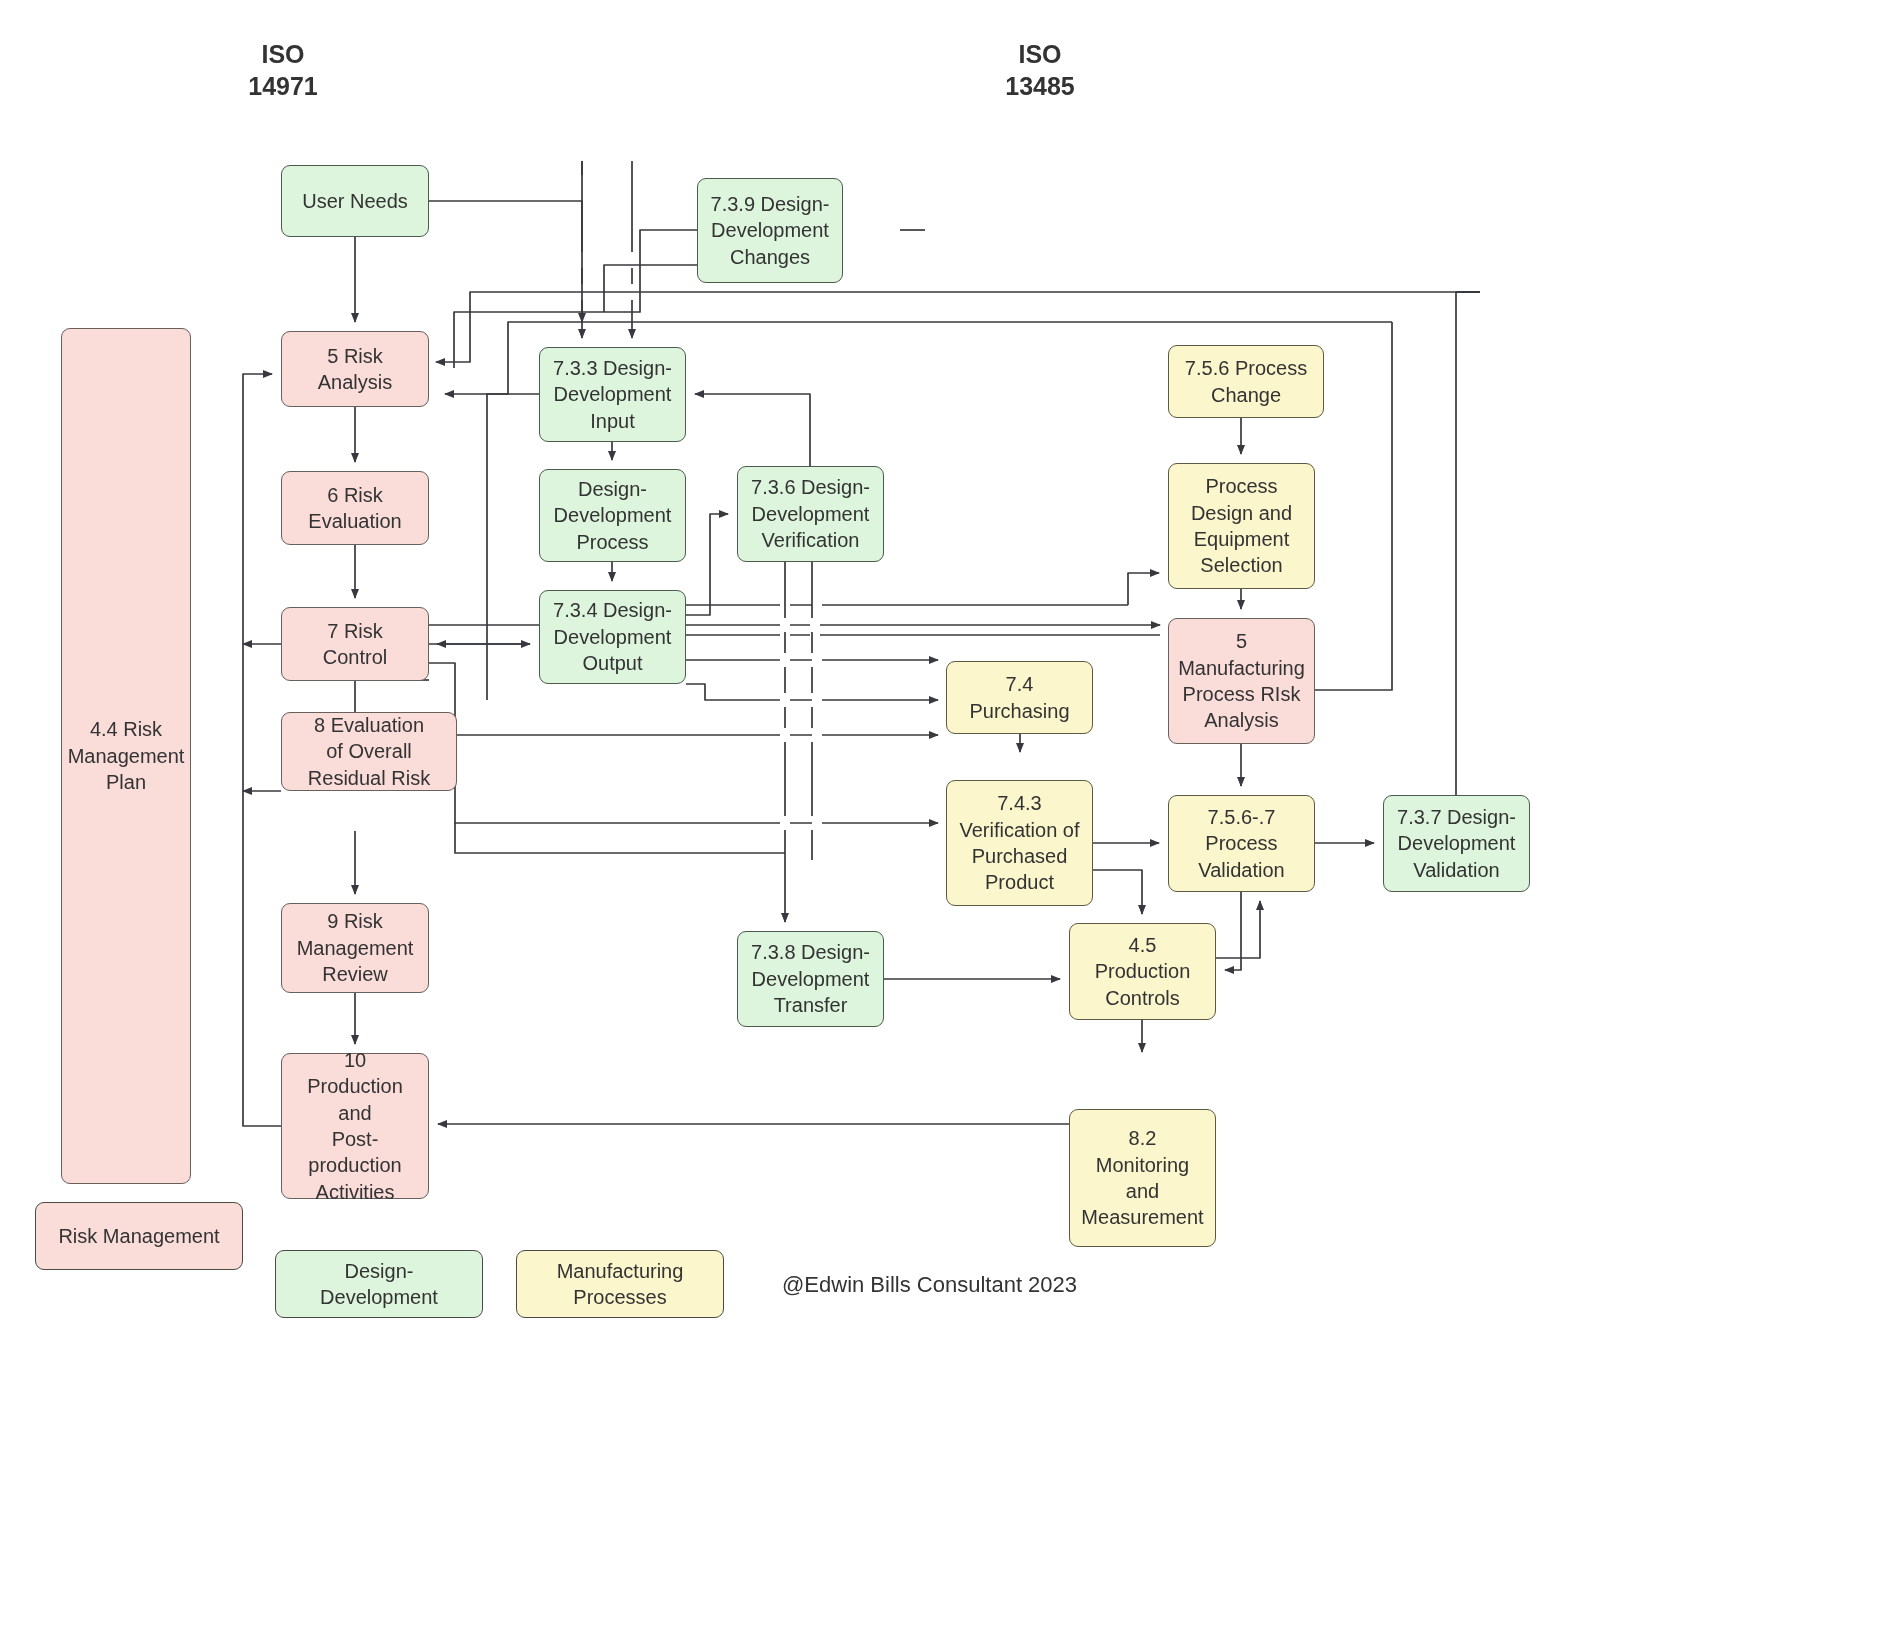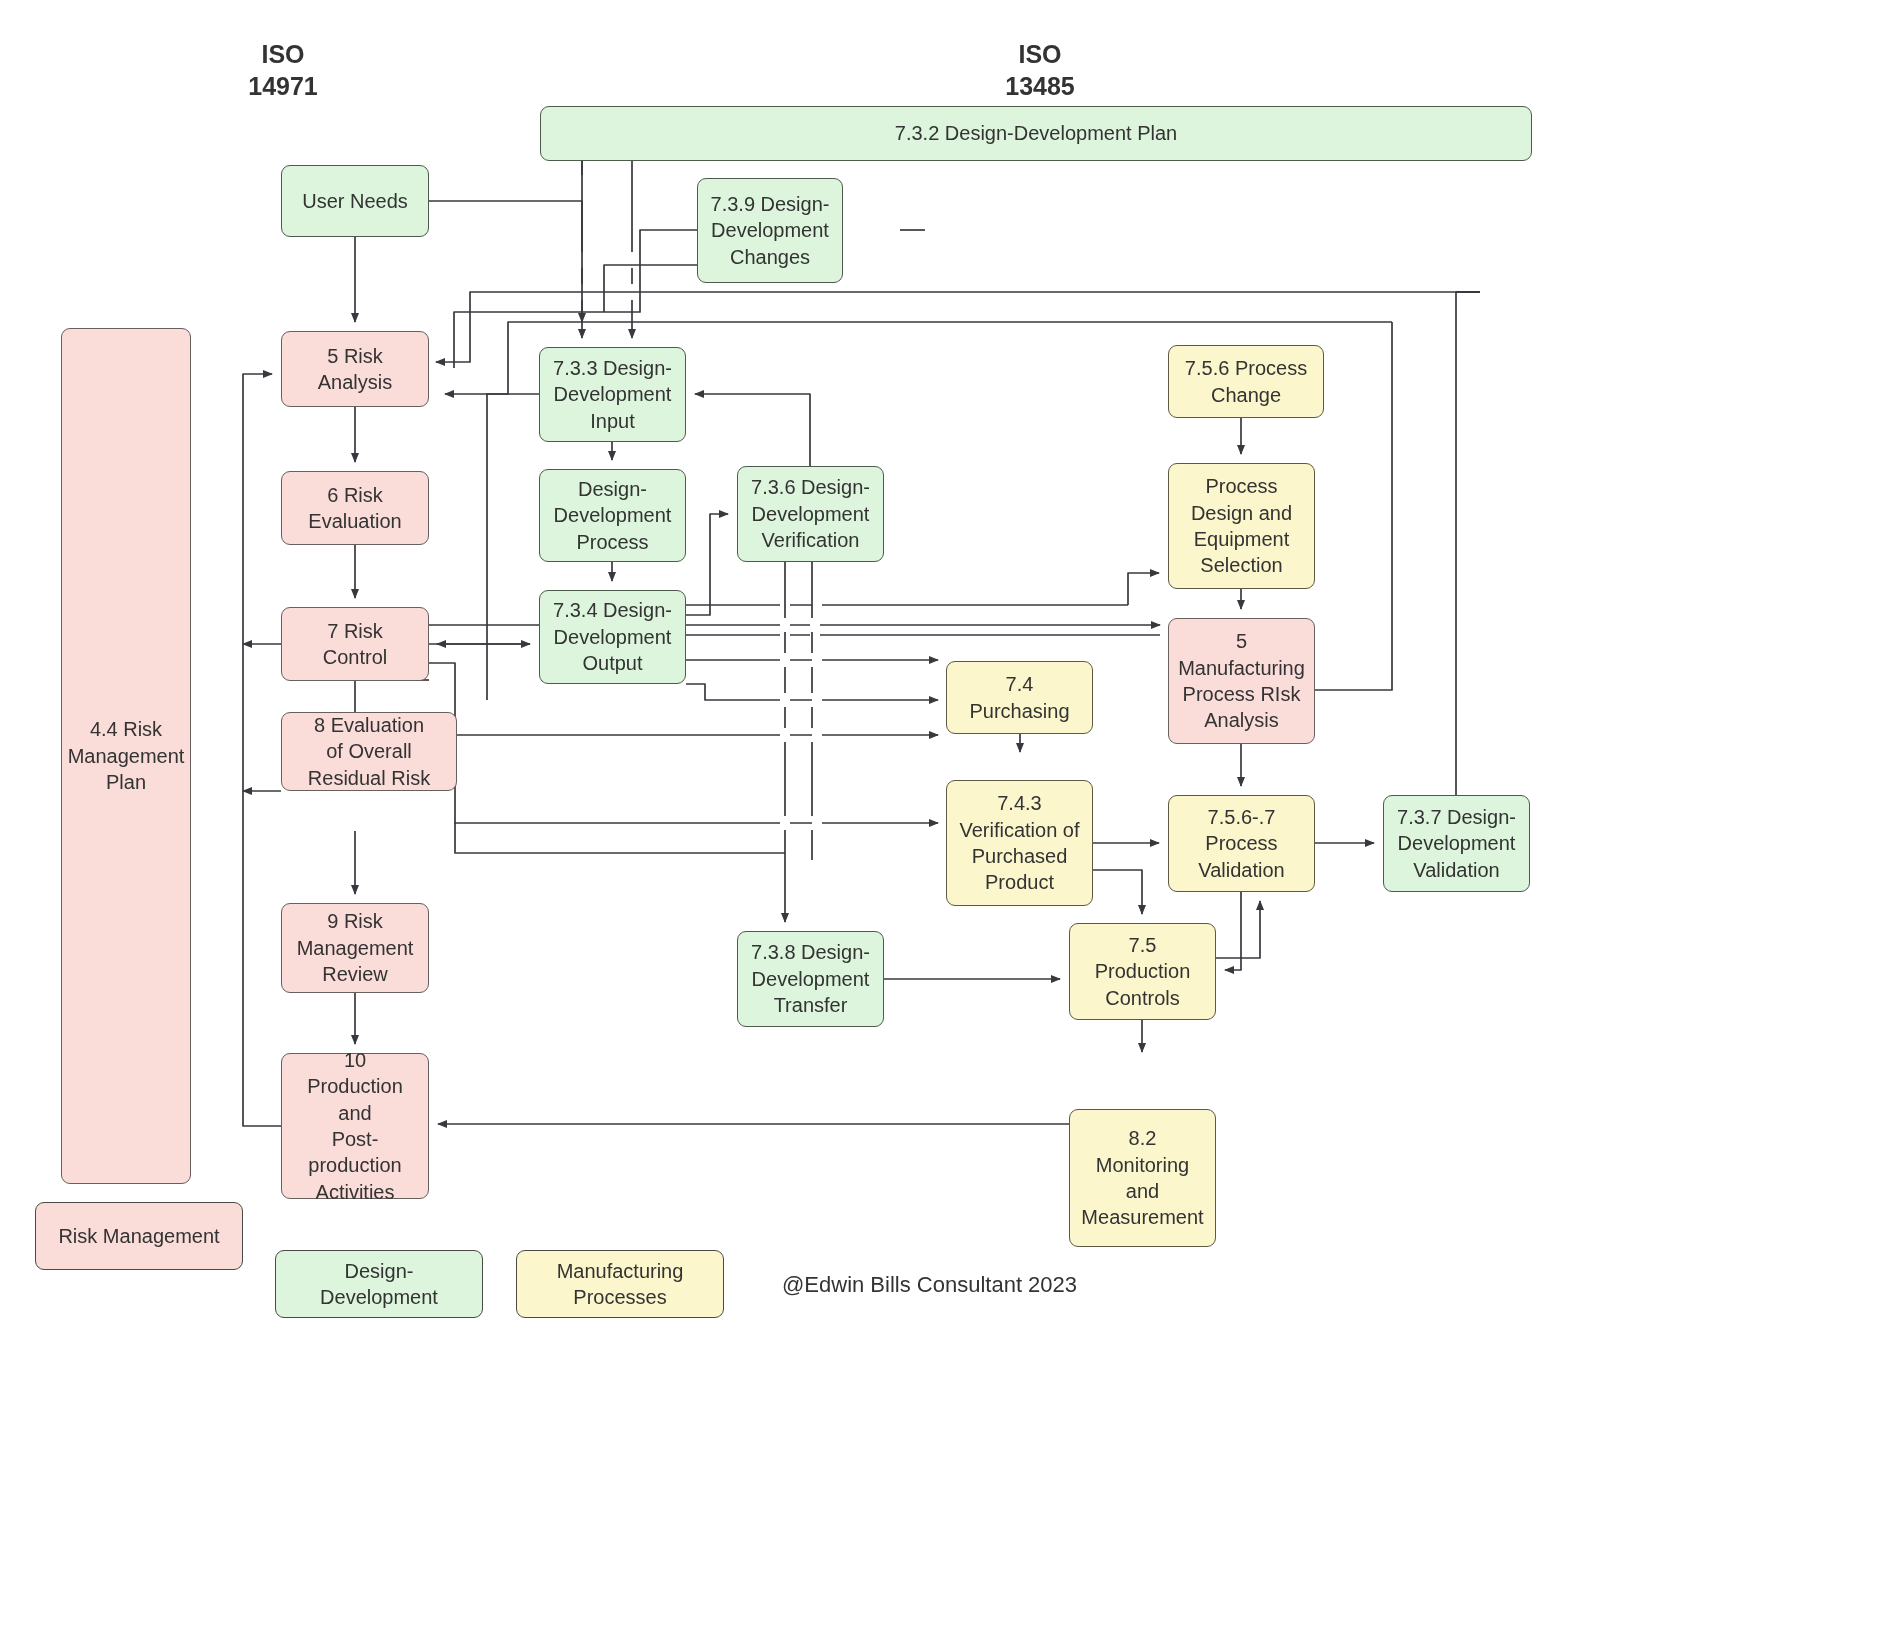--- a/index.html
+++ b/index.html
@@ -187,21 +187,20 @@
 
   <div class="title" style="left:193px; top:38px; width:180px;">ISO
 14971</div>
   <div class="title" style="left:950px; top:38px; width:180px;">ISO
 13485</div>
 
   <div class="node risk" style="left:61px;  top:328px;  width:130px; height:856px;">4.4 Risk
 Management
 Plan</div>
   <div class="node design" style="left:281px; top:165px;  width:148px; height:72px;">User Needs</div>
-  <div class="node design" style="left:540px; top:106px;  width:992px; height:55px;">7.3.2 Design-Development Plan</div>
   <div class="node design" style="left:697px; top:178px; width:146px; height:105px;">7.3.9 Design-
 Development
 Changes</div>
   <div class="node risk" style="left:281px; top:331px;  width:148px; height:76px;">5 Risk
 Analysis</div>
   <div class="node risk" style="left:281px; top:471px;  width:148px; height:74px;">6 Risk
 Evaluation</div>
   <div class="node risk" style="left:281px; top:607px;  width:148px; height:74px;">7 Risk
 Control</div>
   <div class="node risk" style="left:281px; top:712px; width:176px; height:79px;">8 Evaluation
@@ -245,21 +244,21 @@
 Design and
 Equipment
 Selection</div>
   <div class="node risk" style="left:1168px; top:618px; width:147px; height:126px;">5
 Manufacturing
 Process RIsk
 Analysis</div>
   <div class="node mfg" style="left:1168px; top:795px; width:147px; height:97px;">7.5.6-.7
 Process
 Validation</div>
-  <div class="node mfg" style="left:1069px; top:923px; width:147px; height:97px;">7.5
+  <div class="node mfg" style="left:1069px; top:923px; width:147px; height:97px;">4.5
 Production
 Controls</div>
   <div class="node mfg" style="left:1069px; top:1061px; width:147px; height:138px;margin-top:48px;">8.2
 Monitoring
 and
 Measurement</div>
 
   <div class="legend-box risk" style="left:35px;  top:1202px; width:208px; height:68px;">Risk Management</div>
   <div class="legend-box design" style="left:275px; top:1250px; width:208px; height:68px;">Design-
 Development</div>

